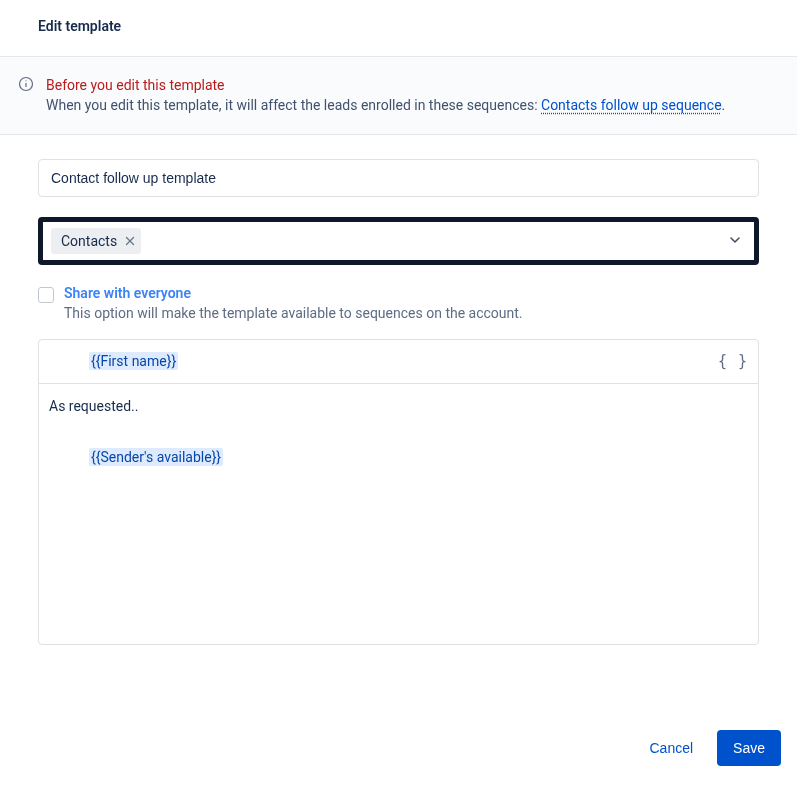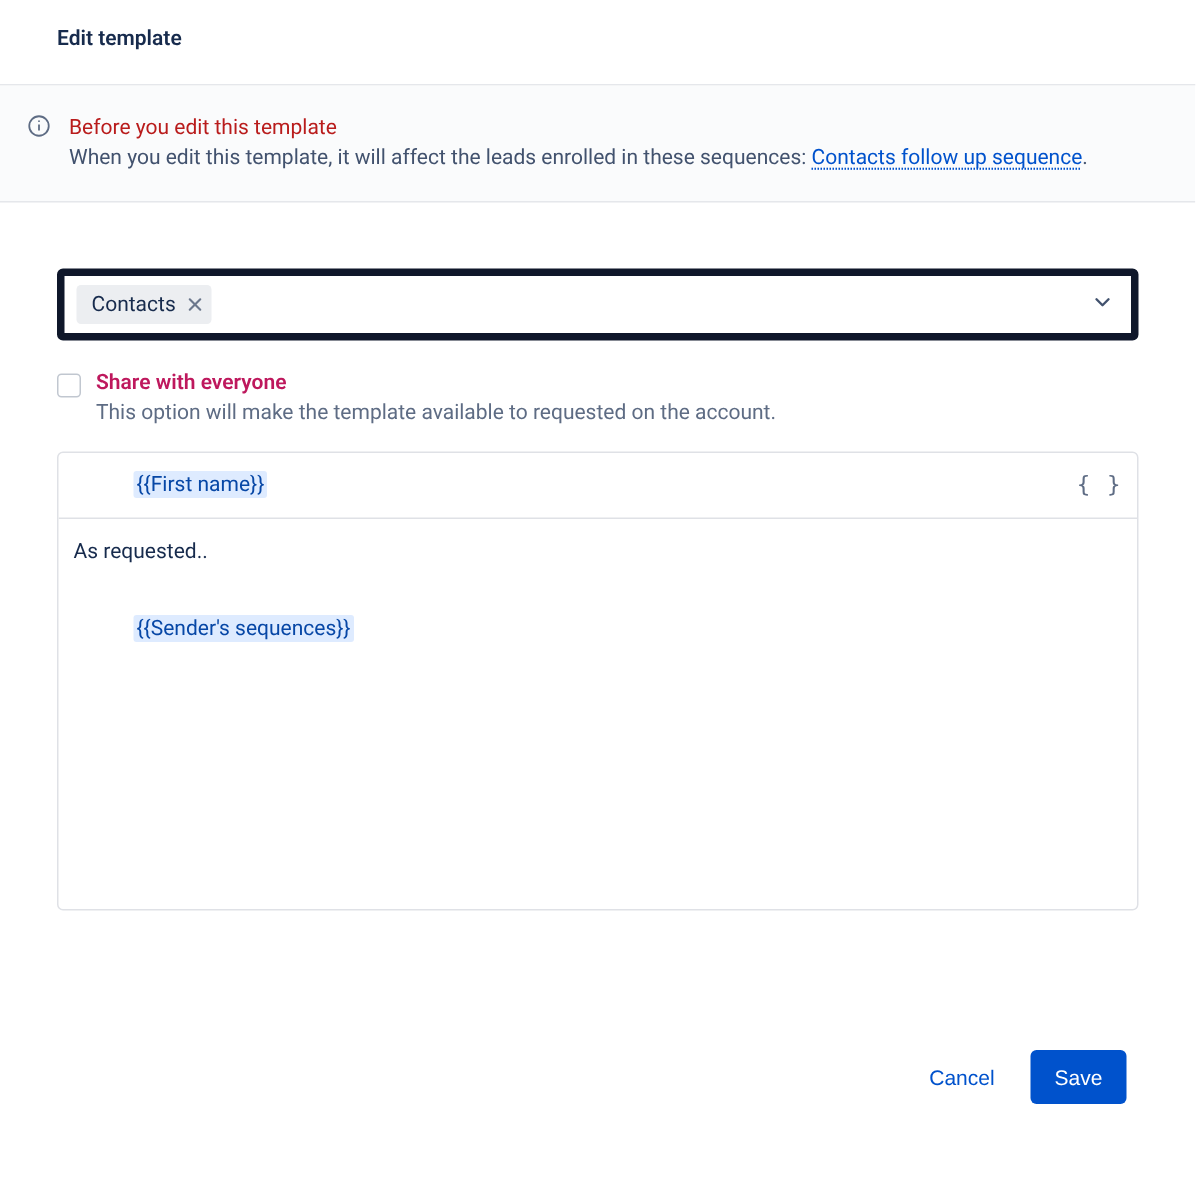--- a/index.html
+++ b/index.html
@@ -132,21 +132,21 @@
   .checkbox-row input[type=checkbox] {
     width: 16px;
     height: 16px;
     margin-top: 2px;
     border: 1.5px solid #c1c7d0;
     border-radius: 3px;
     appearance: none;
     cursor: pointer;
     background: #fff;
   }
-  .checkbox-row .cb-label { font-weight:600; color:#be185d; font-size:14px;}
+  .checkbox-row .cb-label { font-weight:600; color:#3b82f6; font-size:14px;}
   .checkbox-row .cb-help { color:#5e6c84; font-size:14px; margin-top:4px;}
 
   .editor {
     border: 1px solid #dfe1e6;
     border-radius: 4px;
     overflow: hidden;
   }
   .editor-subject {
     border-bottom: 1px solid #dfe1e6;
     padding: 12px 44px 12px 10px;
@@ -182,23 +182,23 @@
     line-height: 1.5;
   }
   .editor-body p { margin: 0 0 30px 0; }
 
   .footer {
     position: absolute;
     bottom: 0; left: 0; right: 0;
     height: 95px;
     display: flex;
     justify-content: flex-end;
-    align-items: flex-start;
+    align-items: center;
     gap: 8px;
-    padding: 0 46px;
+    padding: 0 16px;
     background: #fff;
   }
   .btn {
     border: none;
     border-radius: 4px;
     padding: 10px 16px;
     font-size: 14px;
     font-weight: 500;
     cursor: pointer;
   }
@@ -230,20 +230,21 @@
     </span>
     <div class="text">
       <strong>Before you edit this template</strong><br>
       <span>When you edit this template, it will affect the leads enrolled in these sequences: </span><a href="#">Contacts follow up sequence</a><span>.</span>
     </div>
   </div>
 
   <div class="form-area">
 
     <div class="field">
+      <input type="text" class="text-input" value="Contact follow up template" style="">
     </div>
 
     <div class="field">
       <div class="tag-select">
         <span class="tag-chip">
           <span>Contacts</span>
           <span class="remove">
             <svg width="10" height="10" viewBox="0 0 10 10" stroke="currentColor" stroke-width="1.4" stroke-linecap="round">
               <line x1="1.5" y1="1.5" x2="8.5" y2="8.5"></line>
                 <line x1="8.5" y1="1.5" x2="1.5" y2="8.5"></line>
@@ -255,32 +256,32 @@
             <polyline points="3 5.5 7 9.5 11 5.5"></polyline>
           </svg>
         </span>
       </div>
     </div>
 
     <div class="checkbox-row">
       <input type="checkbox" style="">
       <div>
         <div class="cb-label">Share with everyone</div>
-        <div class="cb-help">This option will make the template available to requested on the account.</div>
+        <div class="cb-help">This option will make the template available to sequences on the account.</div>
       </div>
     </div>
 
     <div class="editor">
       <div class="editor-subject">
         <span class="token">{{First name}}</span>
         <span class="brace-btn">{&nbsp;}</span>
       </div>
       <div class="editor-body">
         <p>As requested..</p>
-        <span class="token">{{Sender's sequences}}</span>
+        <span class="token">{{Sender's available}}</span>
       </div>
     </div>
 
   </div>
 </div>
 
 <div class="footer">
   <button class="btn btn-link">Cancel</button>
   <button class="btn btn-primary">Save</button>
 </div>

